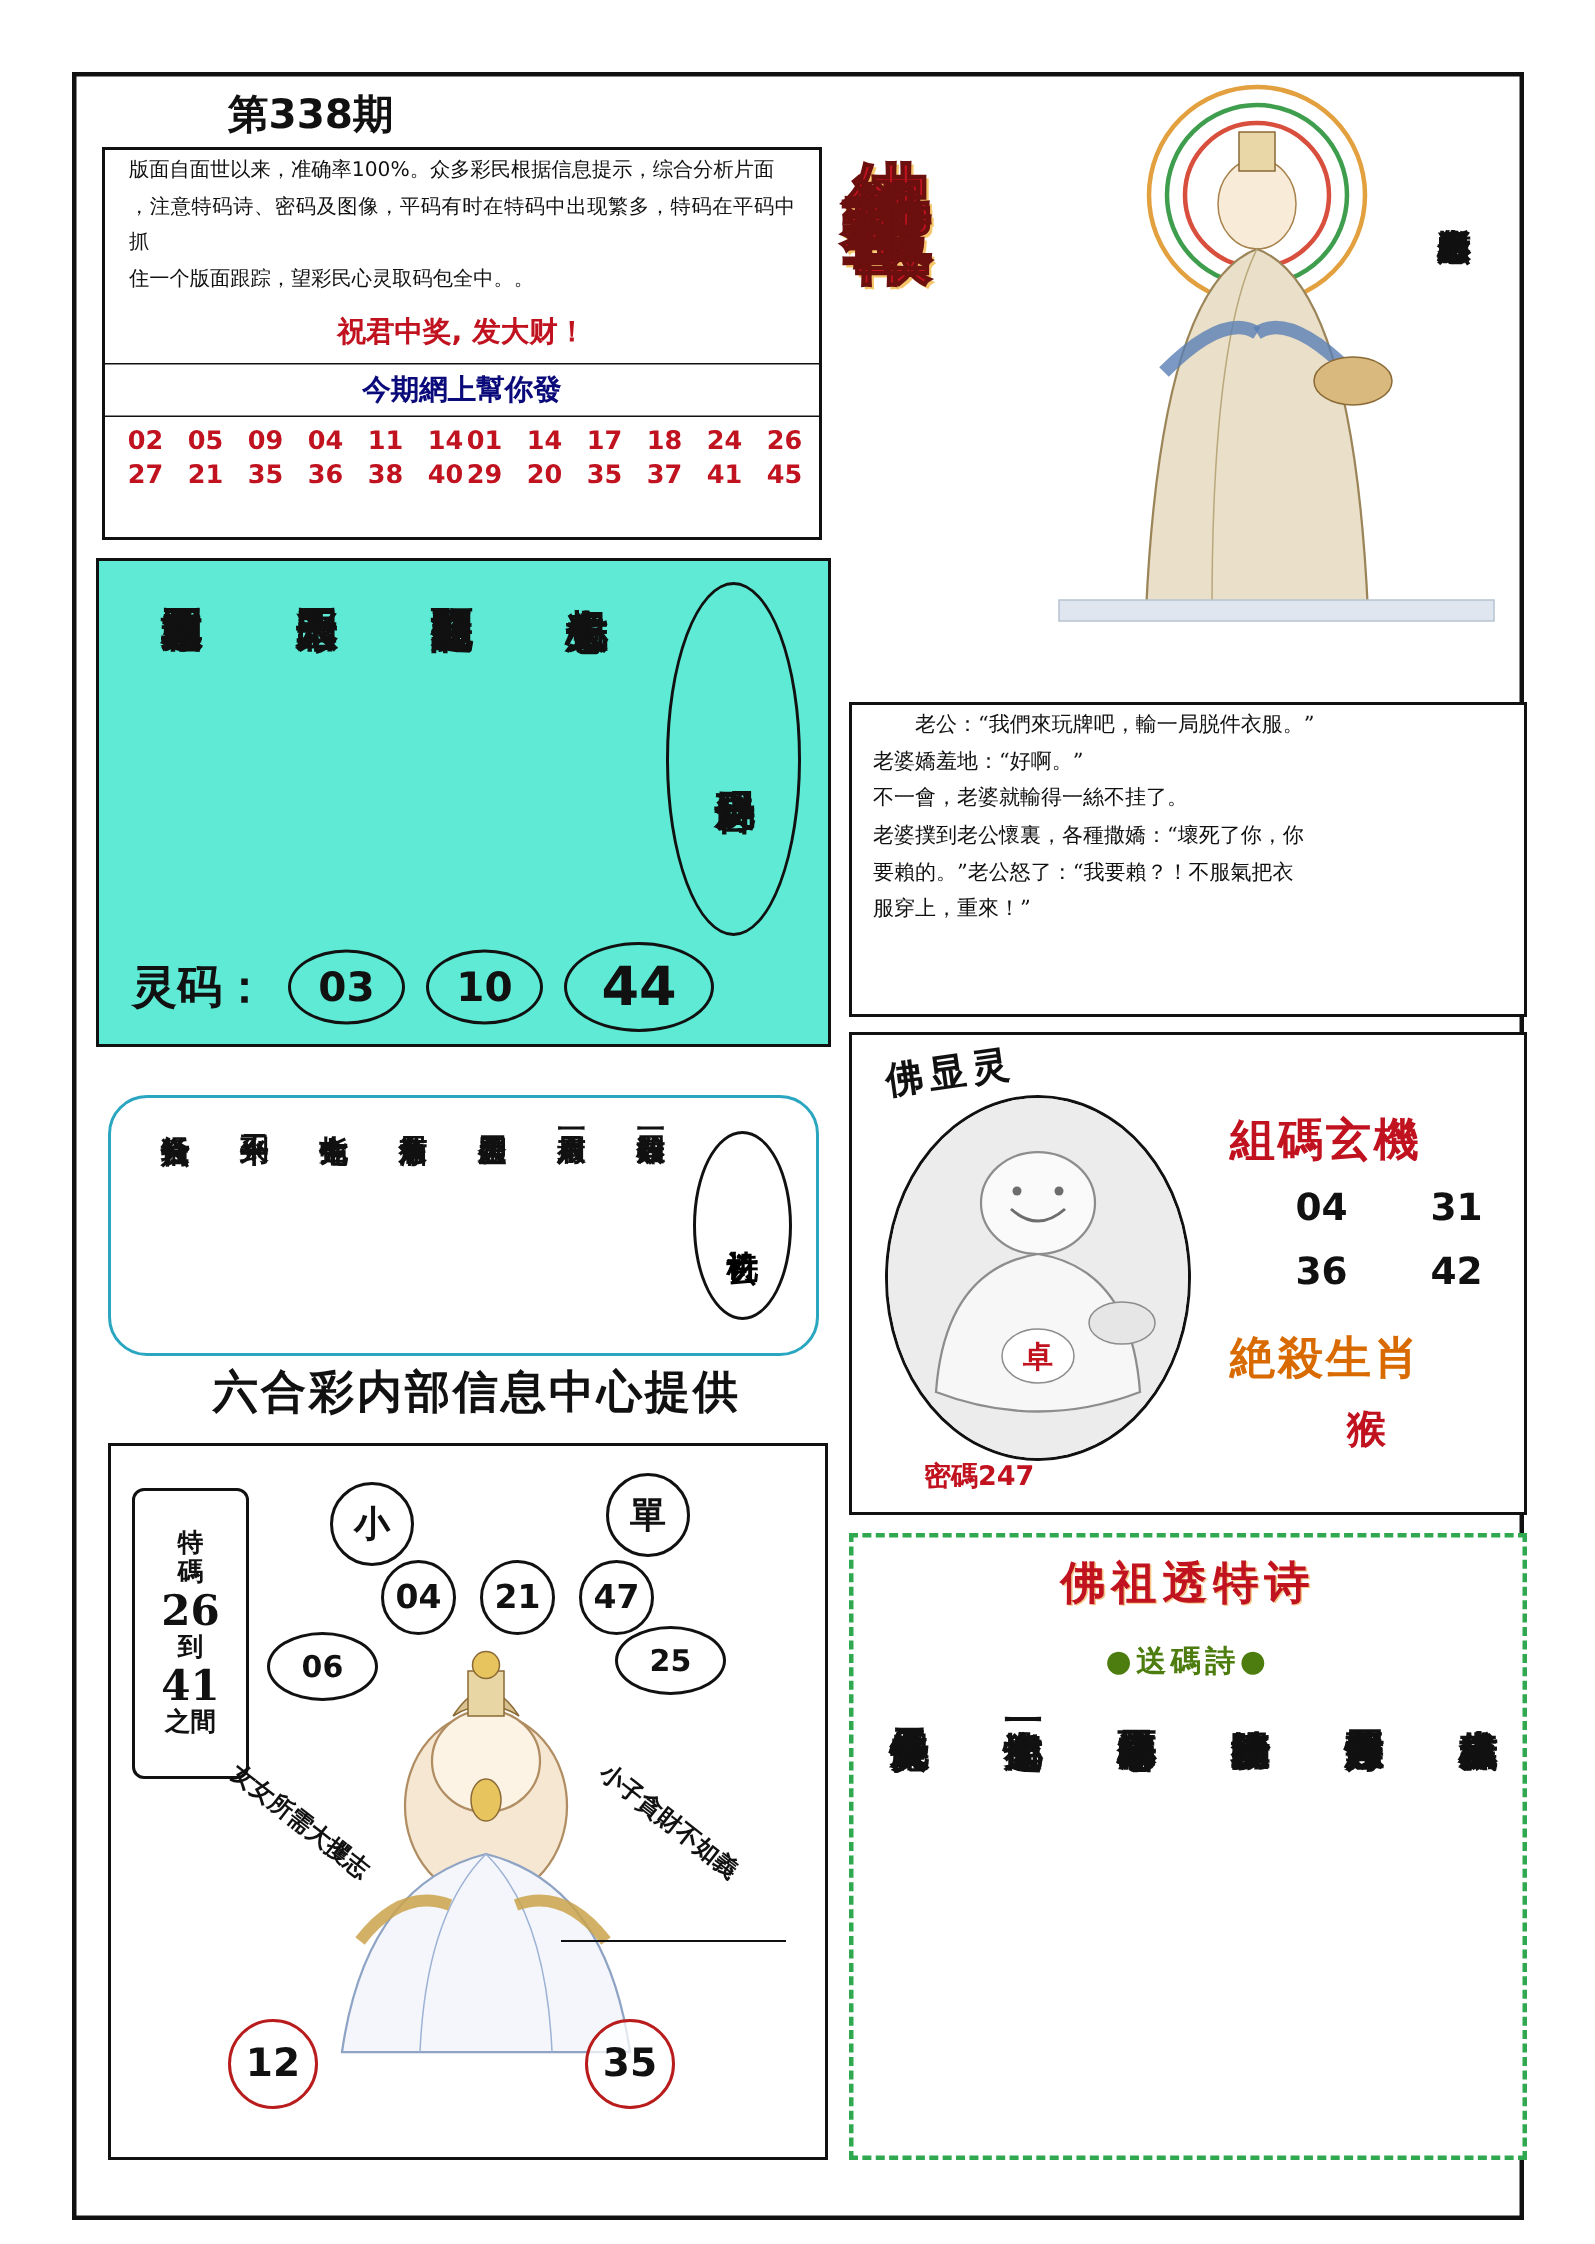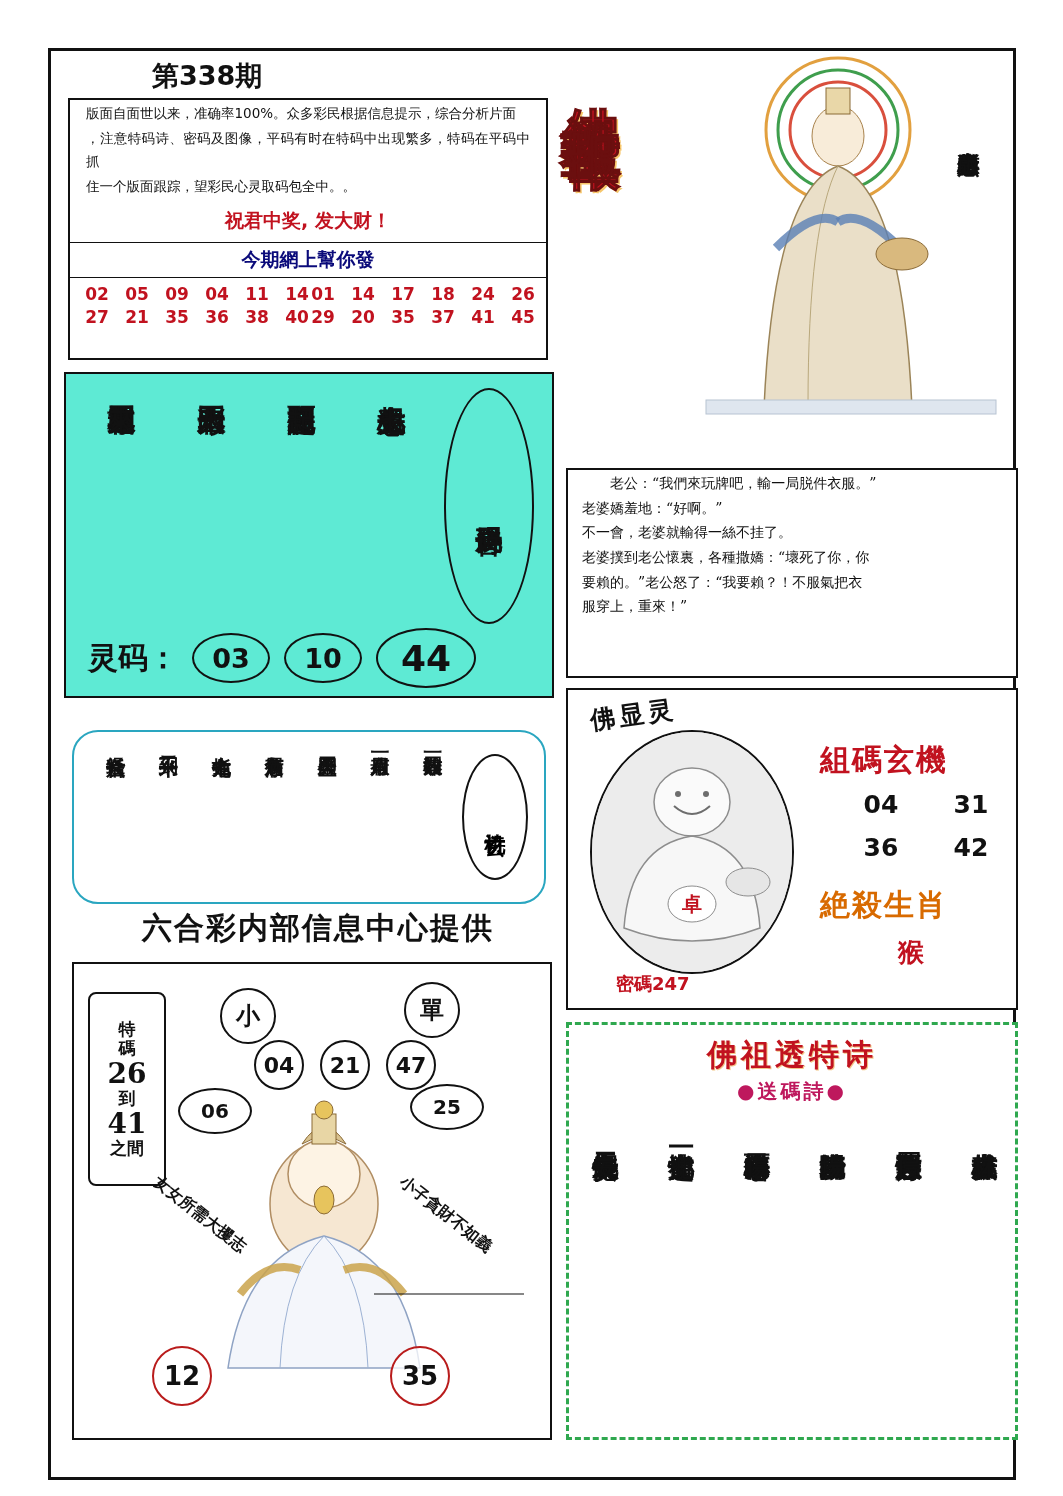--- a/index.html
+++ b/index.html
@@ -243,22 +243,22 @@
   .poem{
     position:absolute;left:566px;top:1022px;width:452px;height:418px;
     border:3px dashed #2fa84f;box-sizing:border-box;background:#fff;
   }
   .poem h3{
     margin:10px 0 2px 0;text-align:center;font-size:30px;font-weight:bold;color:#c1121f;
     font-family:"DejaVu Serif","Liberation Serif",serif;letter-spacing:4px;
     text-shadow:1px 1px 0 #f3c98b;
   }
   .poem .sub{
-    text-align:center;font-size:20px;font-weight:bold;color:#be185d;
-    font-family:"DejaVu Serif","Liberation Serif",serif;letter-spacing:3px;margin-top:2px;
+    text-align:center;font-size:20px;font-weight:bold;color:#4d7c0f;
+    font-family:"DejaVu Serif","Liberation Serif",serif;letter-spacing:3px;margin-top:18px;
   }
   .poem-grid{
     position:absolute;left:18px;top:108px;width:416px;height:292px;
     display:flex;flex-direction:row-reverse;justify-content:space-between;
   }
   .poem-col{
     writing-mode:vertical-rl;text-orientation:upright;
     font-size:26px;line-height:1.42;font-weight:bold;color:#111;
     font-family:"DejaVu Serif","Liberation Serif",serif;
   }

